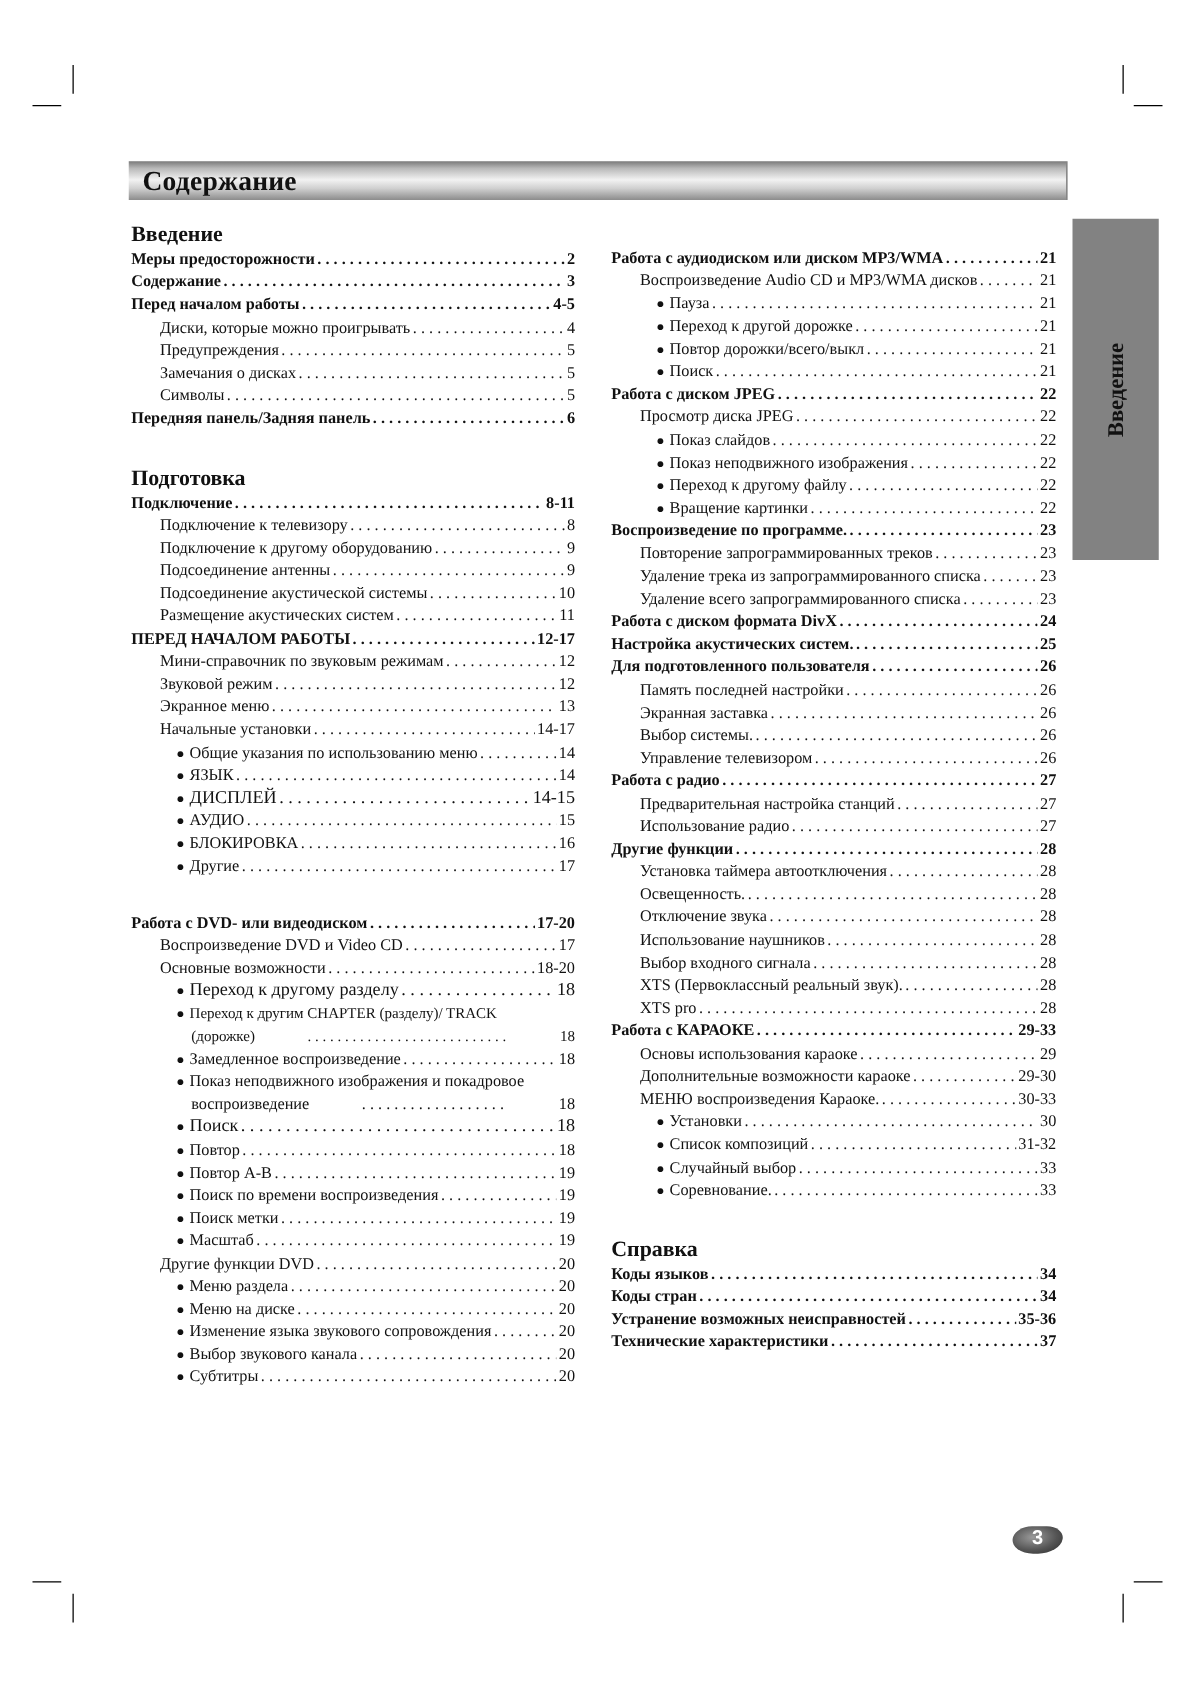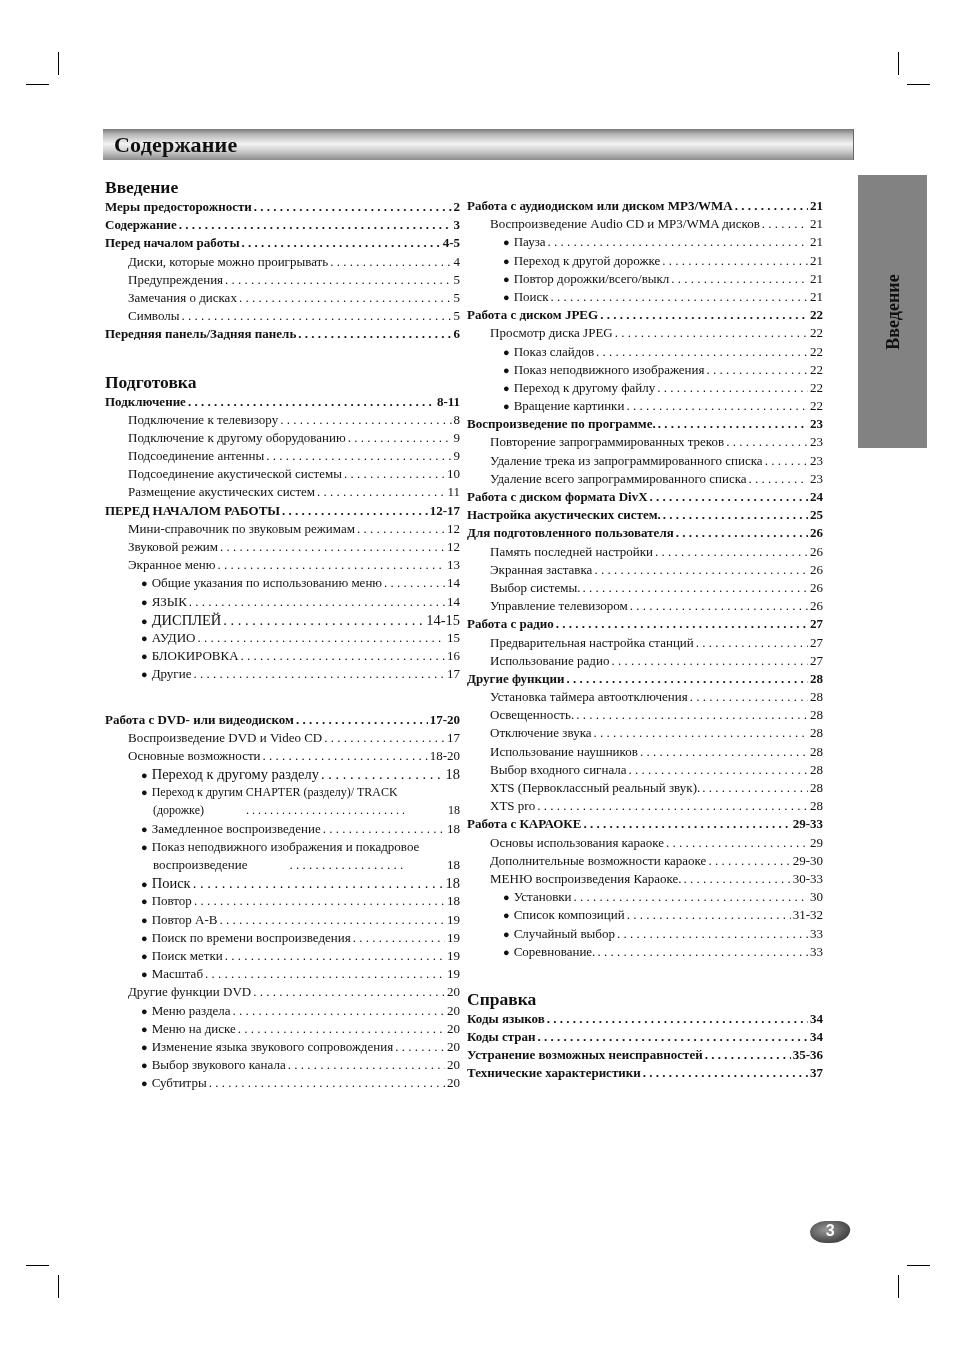--- a/index.html
+++ b/index.html
@@ -14,21 +14,21 @@
     border-right: 1px solid #666; }
   .title-bar .title { position: absolute; left: 11px; top: 3px; font-size: 22px; font-weight: bold;
     color: #111; letter-spacing: 0.2px; }
 
   .side-tab { position: absolute; left: 858px; top: 175px; width: 69px; height: 273px; background: #828282; }
   .side-tab .lbl { position: absolute; left: 50%; top: 50%; transform: translate(-50%, -50%) rotate(-90deg);
     font-size: 18px; font-weight: bold; color: #111; white-space: nowrap; }
 
   .col { position: absolute; }
   .col.left { left: 105px; top: 176px; width: 355px; }
-  .col.right { left: 467px; top: 197px; width: 356px; font-family: Liberation Serif, serif; }
+  .col.right { left: 489px; top: 197px; width: 356px; font-family: Liberation Serif, serif; }
 
   .section-heading { font-size: 17.5px; font-weight: bold; height: 22px; line-height: 22px; margin: 0; }
   .gap { height: 27px; }
 
   .entry { display: flex; align-items: baseline; font-size: 13px; height: 18.2px; line-height: 18.2px; white-space: nowrap; }
   .entry.b { font-weight: bold; }
   .entry.l1 { padding-left: 23px; }
   .entry.l2 { padding-left: 36px; }
   .entry .label { flex: 0 0 auto; }
   .entry .dots { flex: 1 1 auto; overflow: hidden; margin: 0 2px; letter-spacing: 2.6px; font-weight: normal; }
@@ -153,20 +153,25 @@
     <div class="entry l1">
       <span class="label">Звуковой режим</span>
       <span class="dots"></span>
       <span class="page">12</span>
     </div>
     <div class="entry l1">
       <span class="label">Экранное меню</span>
       <span class="dots"></span>
       <span class="page">13</span>
     </div>
+    <div class="entry l1">
+      <span class="label">Начальные установки</span>
+      <span class="dots"></span>
+      <span class="page">14-17</span>
+    </div>
     <div class="entry l2">
       <span class="bullet">●</span>
       <span class="label">Общие указания по использованию меню</span>
       <span class="dots"></span>
       <span class="page">14</span>
     </div>
     <div class="entry l2">
       <span class="bullet">●</span>
       <span class="label">ЯЗЫК</span>
       <span class="dots"></span>

